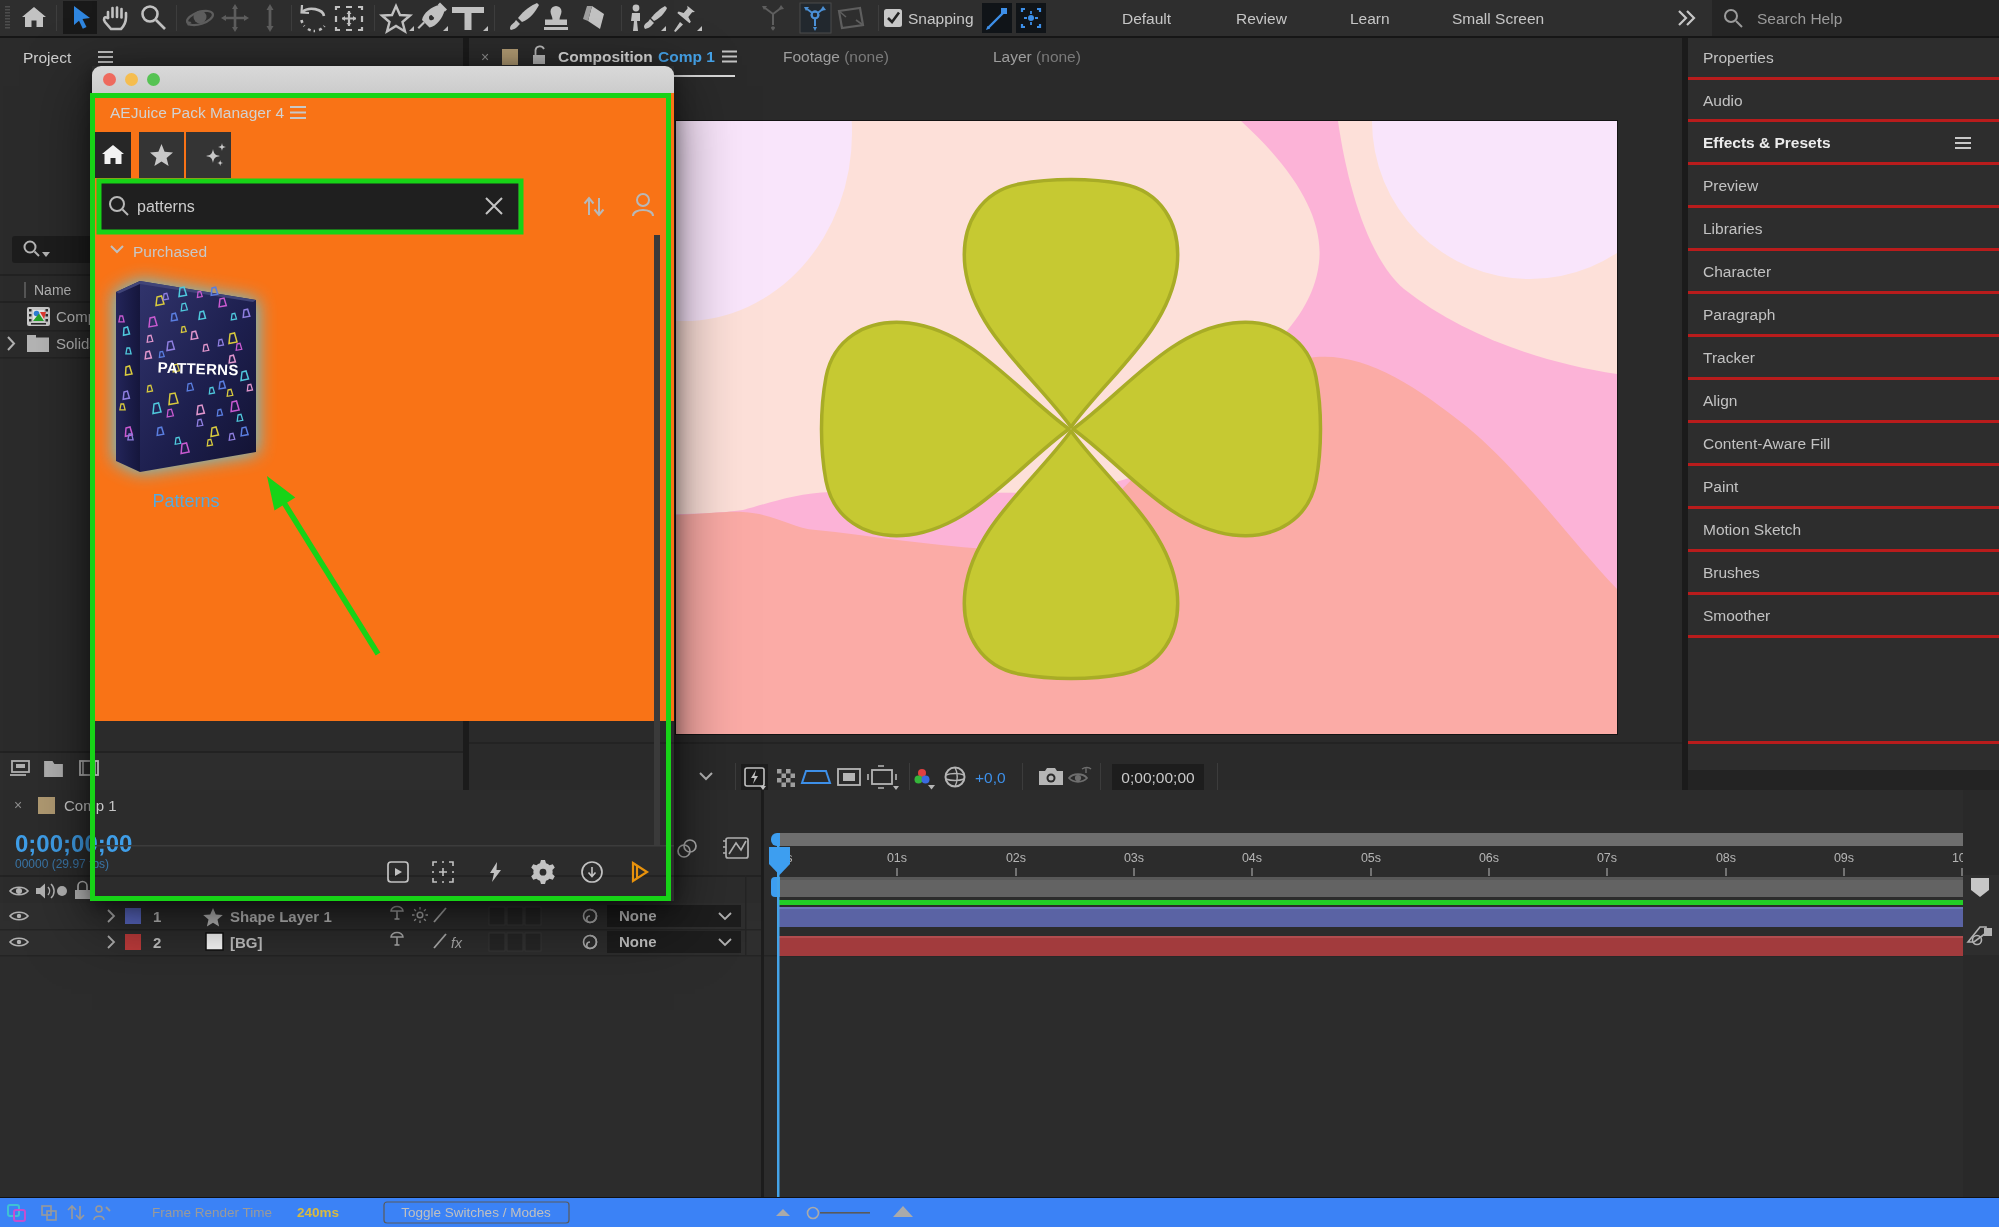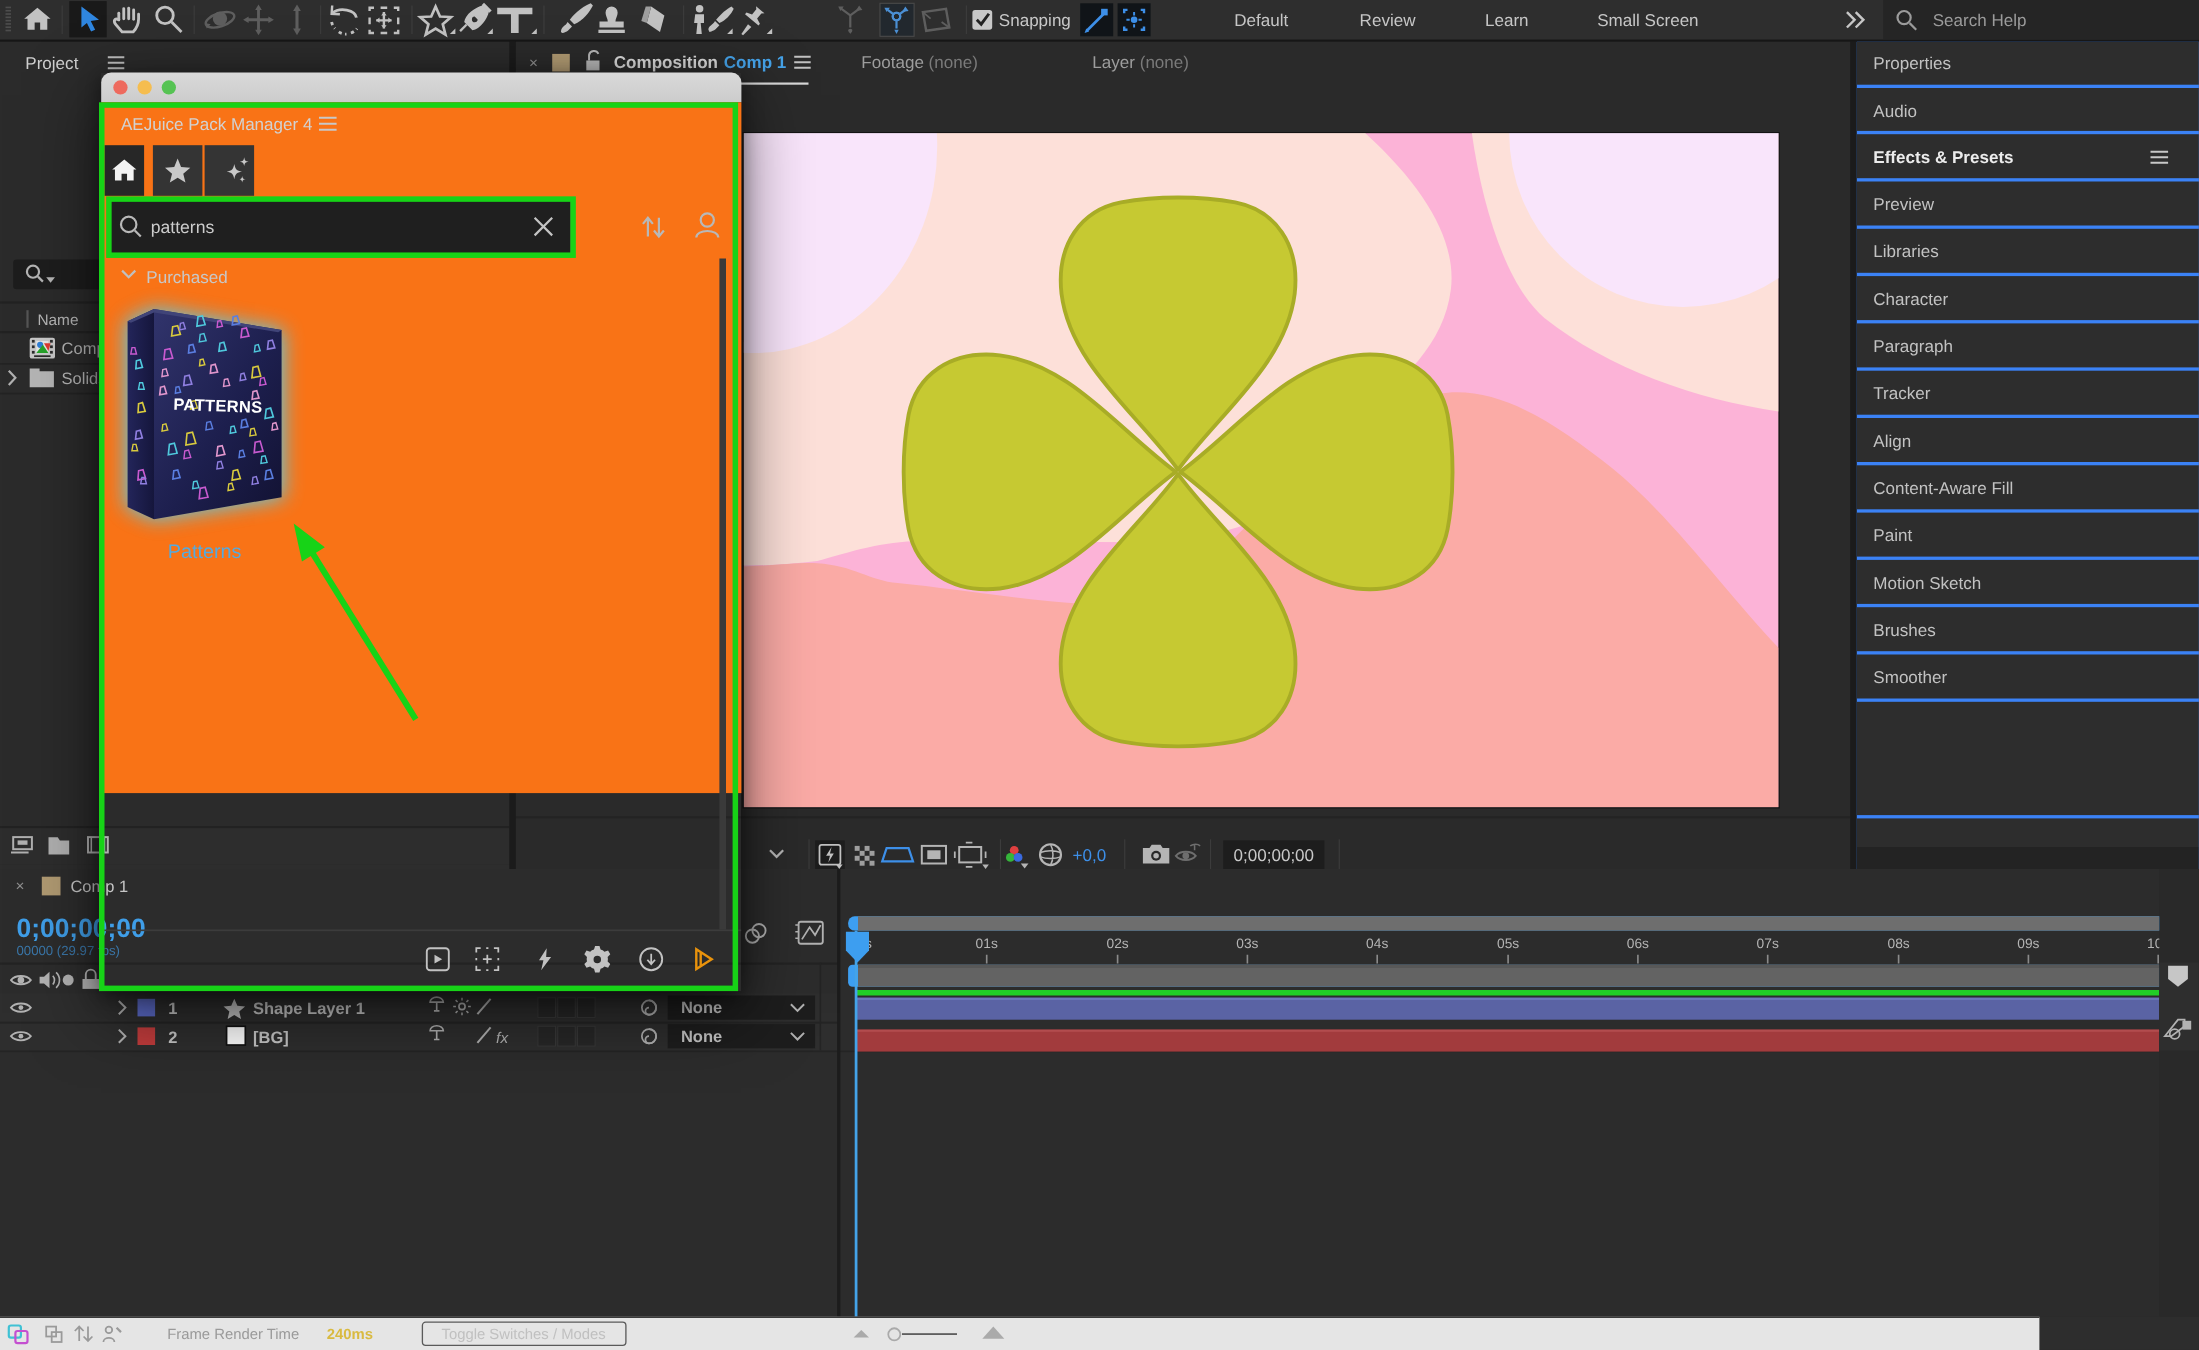--- a/index.html
+++ b/index.html
@@ -329,21 +329,21 @@
       <g transform="translate(395,308)" fill="#c6c932" stroke="#a8ac26" stroke-width="3.5" stroke-linejoin="round">
         <path d="M0 -2 C -38 -54, -98 -98, -106 -162 C -111 -207, -88 -238, -52 -245 C -20 -251, 20 -251, 52 -245 C 88 -238, 111 -207, 106 -162 C 98 -98, 38 -54, 0 -2 Z"></path>
         <path d="M0 -2 C -38 -54, -98 -98, -106 -162 C -111 -207, -88 -238, -52 -245 C -20 -251, 20 -251, 52 -245 C 88 -238, 111 -207, 106 -162 C 98 -98, 38 -54, 0 -2 Z" transform="rotate(90)"></path>
         <path d="M0 -2 C -38 -54, -98 -98, -106 -162 C -111 -207, -88 -238, -52 -245 C -20 -251, 20 -251, 52 -245 C 88 -238, 111 -207, 106 -162 C 98 -98, 38 -54, 0 -2 Z" transform="rotate(180)"></path>
         <path d="M0 -2 C -38 -54, -98 -98, -106 -162 C -111 -207, -88 -238, -52 -245 C -20 -251, 20 -251, 52 -245 C 88 -238, 111 -207, 106 -162 C 98 -98, 38 -54, 0 -2 Z" transform="rotate(270)"></path>
       </g>
     </svg>
   </div>
 </div>
 <div class="abs" style="left:1682px;top:38px;width:6px;height:752px;background:#1b1b1b;"></div>
-<div id="rightpanel" class="abs" style="left:1688px;top:38px;width:311px;height:752px;background:#3b82f6;">
+<div id="rightpanel" class="abs" style="left:1688px;top:38px;width:311px;height:752px;background:#b91c1c;">
   <svg width="311" height="752" viewBox="0 0 311 752">
     <g font-size="15.5" fill="#c2c2c2">
       <rect x="0" y="0" width="311" height="39" fill="#2d2d2d"></rect>
       <text x="15" y="25">Properties</text>
       <rect x="0" y="42" width="311" height="39" fill="#2d2d2d"></rect>
       <text x="15" y="68">Audio</text>
       <rect x="0" y="84" width="311" height="40" fill="#2d2d2d"></rect>
       <text x="15" y="110" fill="#ececec" font-weight="bold">Effects &amp; Presets</text>
       <g stroke="#c8c8c8" stroke-width="1.8">
         <path d="M267 100 L283 100 M267 105 L283 105 M267 110 L283 110"></path>
@@ -511,21 +511,21 @@
       <path d="M1968 152 L1980 137 L1986 137 L1986 143 L1974 152 Z"></path>
       <circle cx="1977" cy="150" r="4.5"></circle>
       <rect x="1984" y="138" width="8" height="8" fill="#b2b2b2" stroke="none"></rect>
     </g>
 
     <rect x="777" y="56" width="2.5" height="351" fill="#44a3e8"></rect>
     <path d="M769 57 L790 57 L790 74 L779.5 85 L769 74 Z" fill="#3d9ef0"></path>
   </svg>
 </div>
 
-<div id="statusbar" class="abs" style="left:0;top:1197px;width:1854px;height:30px;background:#e5e5e5;border-top:1px solid #111;">
+<div id="statusbar" class="abs" style="left:0;top:1197px;width:1999px;height:30px;background:#3b82f6;border-top:1px solid #111;">
   <svg width="1999" height="29" viewBox="0 0 1999 29">
     <rect x="8" y="7" width="11" height="11" rx="2" fill="none" stroke="#3fc1d4" stroke-width="2"></rect>
     <rect x="14" y="12" width="11" height="11" rx="2" fill="none" stroke="#c44fd0" stroke-width="2"></rect>
     <g stroke="#9a9a9a" stroke-width="1.6" fill="none">
       <rect x="42" y="8" width="9" height="9"></rect>
           <rect x="47" y="13" width="9" height="9"></rect>
       <path d="M72 8 L72 21 M68 12 L72 8 L76 12 M80 21 L80 8 M76 17 L80 21 L84 17"></path>
       <circle cx="99" cy="11" r="3"></circle>
       <path d="M94 22 C 94 17 104 17 104 22"></path>
       <path d="M106 9 L110 13" stroke-width="2"></path>

